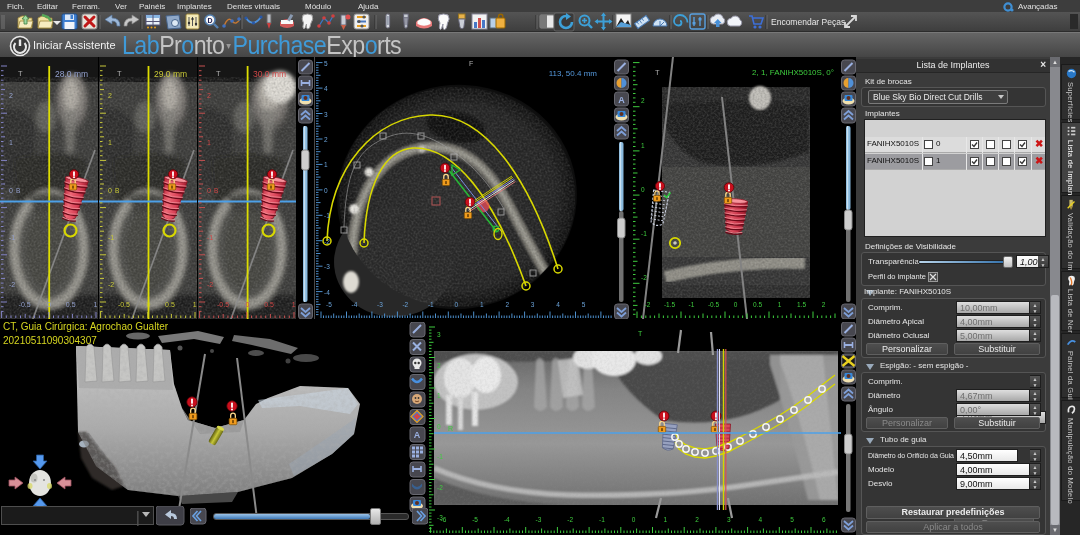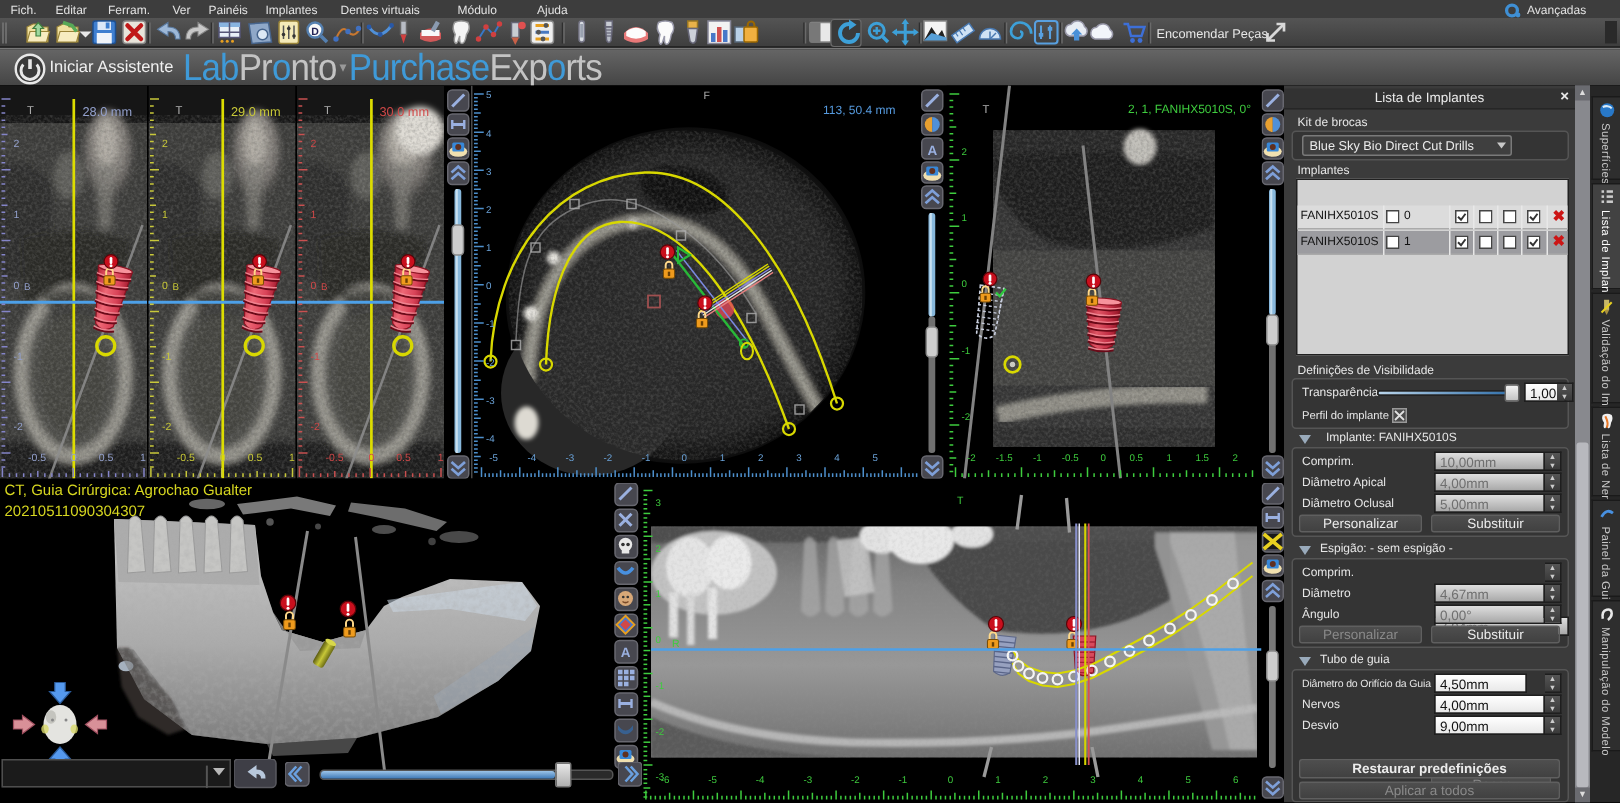--- a/index.html
+++ b/index.html
@@ -1939,31 +1939,31 @@
           </svg><svg width="9" height="9" style="position:absolute;left:153px;top:3px;">
             <rect x="0.5" y="0.5" width="8" height="8" fill="#fff" stroke="#444"></rect>
             <path d="M2 4.5 L4 6.5 L7 2.5" fill="none" stroke="#333" stroke-width="1.3"></path>
           </svg><span style="position:absolute;left:170px;top:1px;color:#cc1515;font-size:10px;font-weight:bold;">✖</span><span style="position:absolute;left:57px;top:0;width:1px;height:16px;background:#e8e8e8;"></span><span style="position:absolute;left:101px;top:0;width:1px;height:16px;background:#e8e8e8;"></span><span style="position:absolute;left:117px;top:0;width:1px;height:16px;background:#e8e8e8;"></span><span style="position:absolute;left:133px;top:0;width:1px;height:16px;background:#e8e8e8;"></span><span style="position:absolute;left:149px;top:0;width:1px;height:16px;background:#e8e8e8;"></span><span style="position:absolute;left:166px;top:0;width:1px;height:16px;background:#e8e8e8;"></span></div>
       </div>
       <span class="lbl" style="left:9px;top:185px;">Definições de Visibilidade</span>
       <div class="gbx" style="left:5px;top:195px;width:185px;height:34px;"></div>
       <span class="lbl" style="left:12px;top:200px;">Transparência</span>
       <div class="abs" style="left:62px;top:203px;width:92px;height:4px;border:1px solid #222;background:linear-gradient(90deg,#b8d4ea,#2e6da8);border-radius:2px;"></div>
       <div class="abs" style="left:147px;top:199px;width:10px;height:12px;background:linear-gradient(#f2f2f2,#c2c2c2);border:1px solid #666;border-radius:2px;"></div>
-      <div class="spin en" style="left:160px;top:198px;width:28px;">1,00</div>
+      <div class="spin en" style="left:160px;top:198px;width:28px;font-style:italic;">1,00</div>
       <div class="sar" style="left:182px;top:198px;">▲<br>▼</div>
       <span class="lbl" style="left:12px;top:215px;font-size:7.5px;">Perfil do implante</span>
       <svg class="abs" style="left:72px;top:215px;" width="10" height="10">
         <rect x="0.5" y="0.5" width="9" height="9" fill="#4a4a4a" stroke="#999"></rect>
         <path d="M2 2 L8 8 M8 2 L2 8" stroke="#e0e0e0" stroke-width="1.2"></path>
       </svg>
       <svg class="abs" style="left:10px;top:232px;" width="10" height="8">
         <path d="M0 1 L8 1 L4 7 Z" fill="#9ab"></path>
       </svg>
-      <span class="lbl" style="left:28px;top:230px;">Implante: FANIHX5010S</span>
+      <span class="lbl" style="left:8px;top:230px;">Implante: FANIHX5010S</span>
       <div class="gbx" style="left:5px;top:241px;width:185px;height:60px;"></div>
       <span class="lbl" style="left:12px;top:246px;">Comprim.</span>
       <div class="spin" style="left:100px;top:244px;width:74px;">10,00mm</div>
       <div class="sar" style="left:174px;top:244px;">▲<br>▼</div>
       <span class="lbl" style="left:12px;top:260px;">Diâmetro Apical</span>
       <div class="spin" style="left:100px;top:258px;width:74px;">4,00mm</div>
       <div class="sar" style="left:174px;top:258px;">▲<br>▼</div>
       <span class="lbl" style="left:12px;top:274px;">Diâmetro Oclusal</span>
       <div class="spin" style="left:100px;top:272px;width:74px;">5,00mm</div>
       <div class="sar" style="left:174px;top:272px;">▲<br>▼</div>
@@ -1986,21 +1986,21 @@
       <div class="btn dis" style="left:10px;top:360px;width:82px;height:12px;">Personalizar</div>
       <div class="btn" style="left:98px;top:360px;width:86px;height:12px;">Substituir</div>
       <svg class="abs" style="left:10px;top:380px;" width="10" height="8">
         <path d="M0 1 L8 1 L4 7 Z" fill="#9ab"></path>
       </svg>
       <span class="lbl" style="left:24px;top:378px;">Tubo de guia</span>
       <div class="gbx" style="left:5px;top:389px;width:185px;height:89px;"></div>
       <span class="lbl" style="left:12px;top:394px;"><span style="font-size:7px;letter-spacing:-0.1px;">Diâmetro do Orifício da Guia</span></span>
       <div class="spin en" style="left:100px;top:392px;width:62px;">4,50mm</div>
       <div class="sar" style="left:174px;top:392px;">▲<br>▼</div>
-      <span class="lbl" style="left:12px;top:408px;">Nervos</span>
+      <span class="lbl" style="left:12px;top:408px;">Modelo</span>
       <div class="spin en" style="left:100px;top:406px;width:74px;">4,00mm</div>
       <div class="sar" style="left:174px;top:406px;">▲<br>▼</div>
       <span class="lbl" style="left:12px;top:422px;">Desvio</span>
       <div class="spin en" style="left:100px;top:420px;width:74px;">9,00mm</div>
       <div class="sar" style="left:174px;top:420px;">▲<br>▼</div>
       <div class="btn dis" style="left:98px;top:460px;width:80px;height:12px;">Repor</div>
       <div class="btn" style="left:10px;top:449px;width:174px;height:13px;font-weight:bold;">Restaurar predefinições</div>
       <div class="btn dis" style="left:10px;top:464px;width:174px;height:12px;">Aplicar a todos</div>
     </div>
     <div class="abs" style="left:1050px;top:57px;width:10px;height:478px;background:#88898e;">

